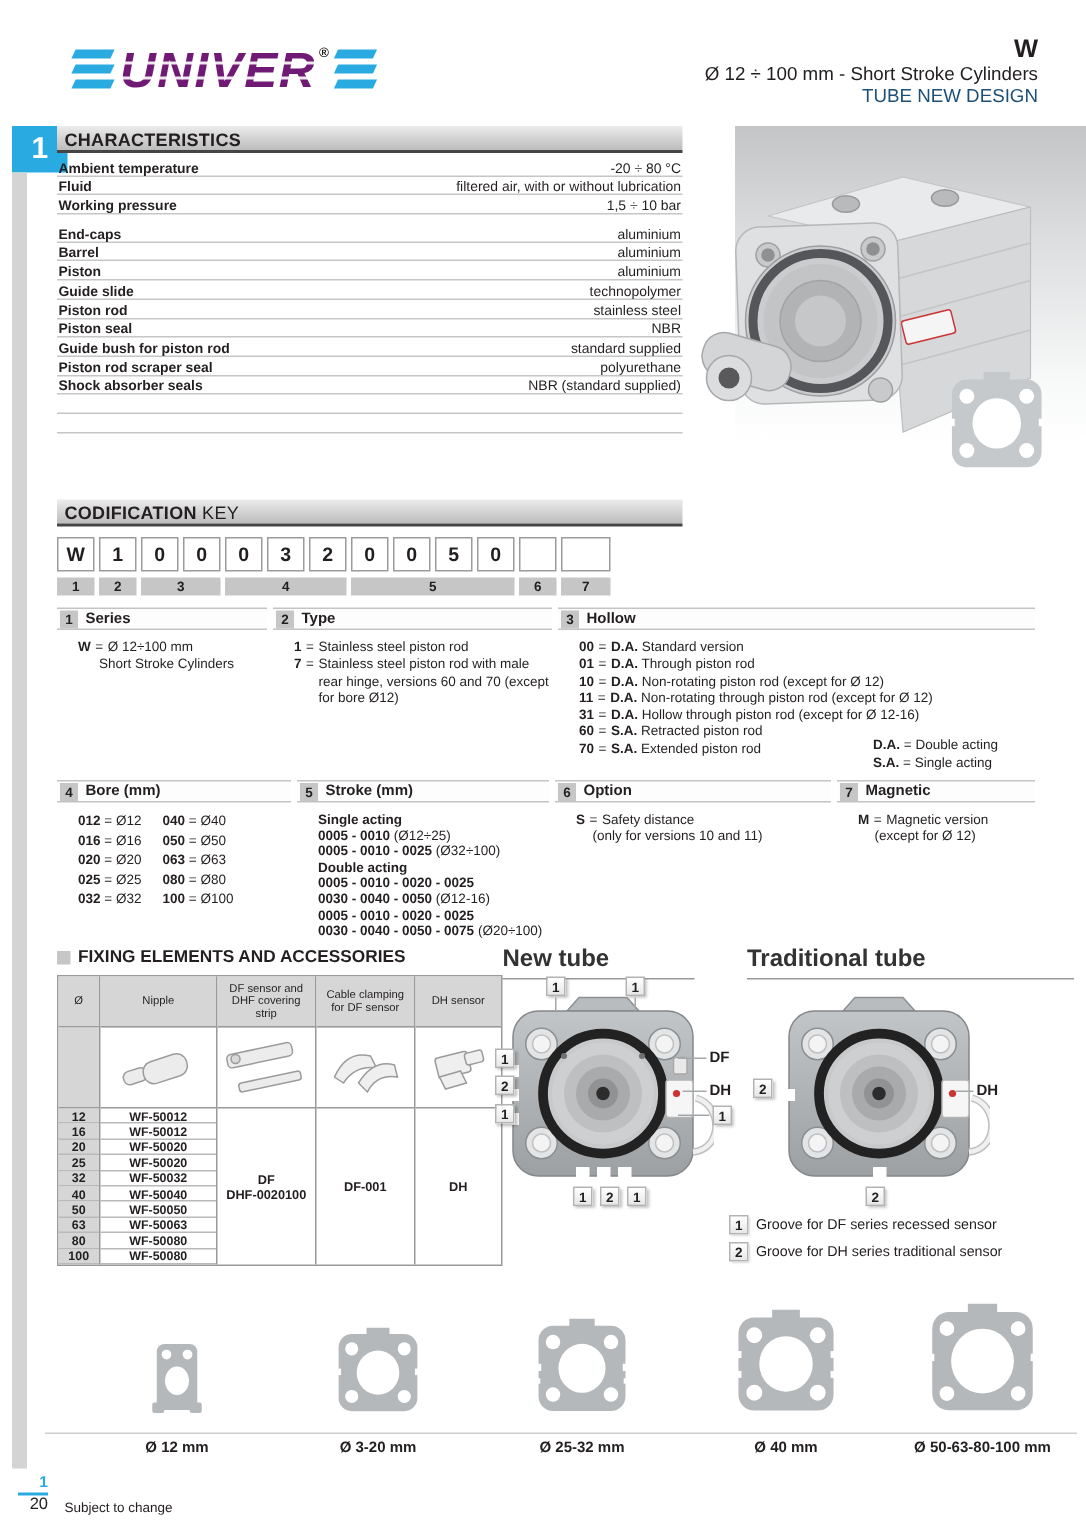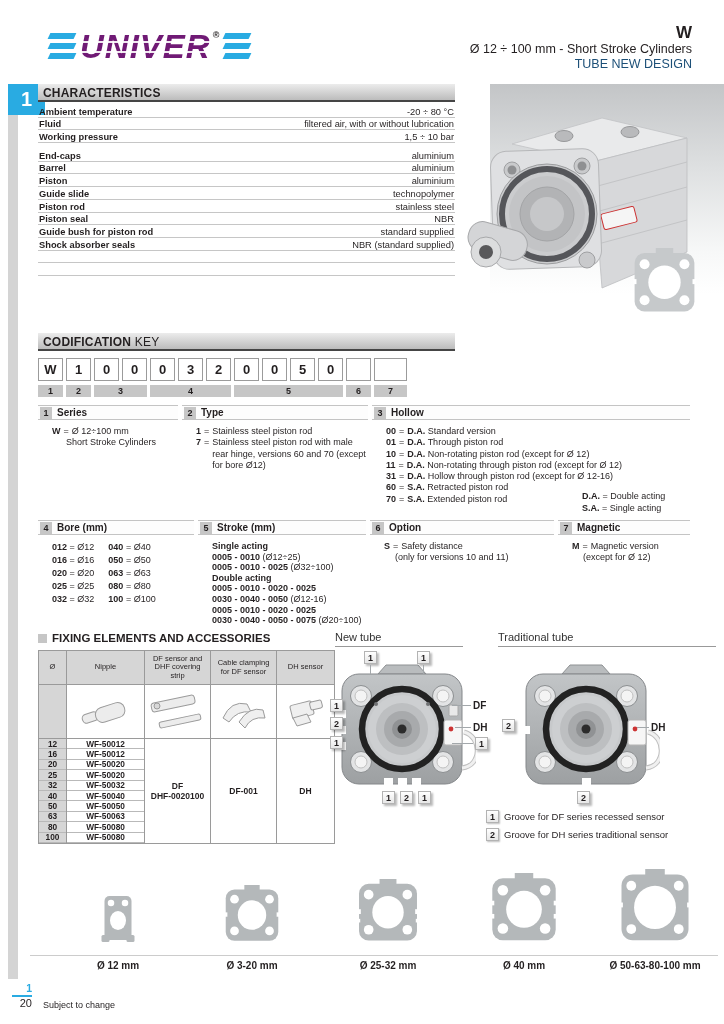--- a/index.html
+++ b/index.html
@@ -85,21 +85,21 @@
         justify-content:center; text-align:center; padding:1px 2px; font-size:7.5px; line-height:8.5px; }
   .fimg { height:54px; border-bottom:1px solid #9a9a9a; display:flex; align-items:center; justify-content:center; }
   .grayc { background:#d6d6d6; }
   .fcell { height:10.4px; border-bottom:1px solid #b9b9b9; display:flex; align-items:center; justify-content:center;
            font-weight:bold; font-size:8.3px; }
   .fmerge { flex:1; display:flex; flex-direction:column; align-items:center; justify-content:center;
             font-weight:bold; font-size:8.5px; line-height:10px; text-align:center; }
   .rep { display:flex; flex-direction:column; }
 
   
-  .tube-title { position:absolute; font-size:11px; color:#333; border-bottom:1px solid #999; padding-bottom:3px; }
+  .tube-title { position:absolute; font-size:16px; color:#333; border-bottom:1px solid #999; padding-bottom:3px;font-weight:bold; }
   .tt-new { left:335px; top:631px; width:128px; }
   .tt-trad { left:498px; top:631px; width:218px; }
   .tube-svg { position:absolute; }
   .tag { position:absolute; min-width:13px; height:13px; padding:0 2px; background:linear-gradient(#fff,#e7e7e7);
          border:1px solid #b3b3b3; box-shadow:1.5px 1.5px 2px rgba(0,0,0,.28); font-size:9px; font-weight:bold;
          display:flex; align-items:center; justify-content:center; }
   .sensor-label { position:absolute; font-size:10px; font-weight:bold; }
   .lead { position:absolute; background:#a3a8ab; }
   .legend-row { position:absolute; display:flex; align-items:center; gap:5px; font-size:9.5px; }
   .legend-row .tag { position:static; box-shadow:1px 1px 1.5px rgba(0,0,0,.25); }
@@ -187,20 +187,24 @@
           <b>Piston rod</b>
           <span>stainless steel</span>
         </div>
         <div class="crow">
           <b>Piston seal</b>
           <span>NBR</span>
         </div>
         <div class="crow">
           <b>Guide bush for piston rod</b>
           <span>standard supplied</span>
+        </div>
+        <div class="crow">
+          <b>Piston rod scraper seal</b>
+          <span>polyurethane</span>
         </div>
         <div class="crow">
           <b>Shock absorber seals</b>
           <span>NBR (standard supplied)</span>
         </div>
         <div class="crow">
           <b></b>
           <span></span>
         </div>
         <div class="crow">

